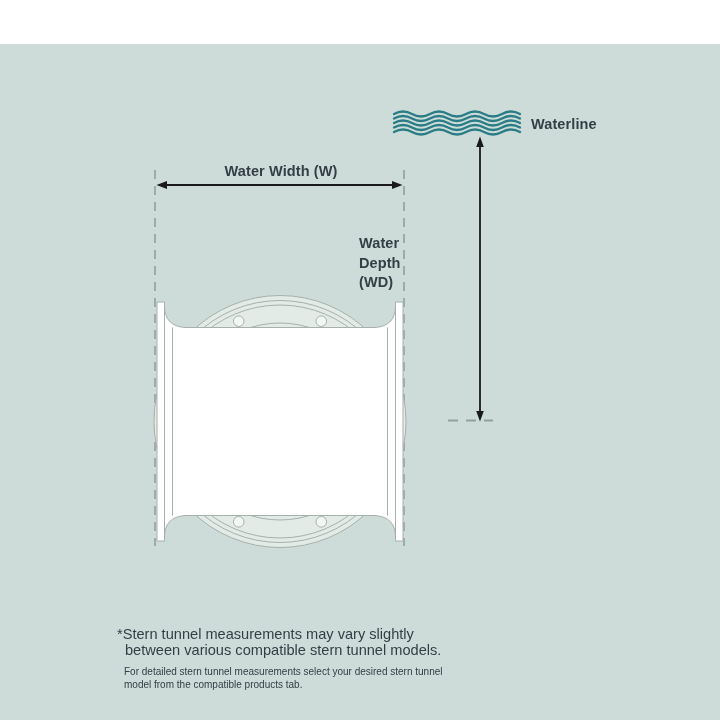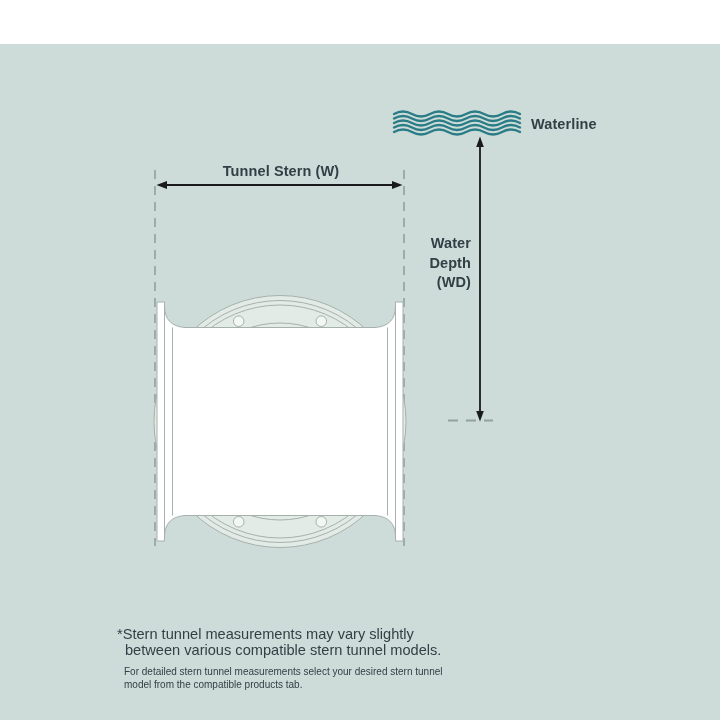--- a/index.html
+++ b/index.html
@@ -7,21 +7,21 @@
     --arrow:#1a1a1a; --wave:#2a7d86; --text:#333e46; --white:#ffffff; --hole:#f2f7f3;
   }
   *{margin:0;padding:0;box-sizing:border-box;}
   body{font-family:"Liberation Sans", sans-serif;}
   .stage{position:relative;width:720px;height:720px;background:var(--bg);overflow:hidden;margin-top:44px;}
   .stage svg{position:absolute;left:0;top:0;}
   .label{position:absolute;color:var(--text);white-space:pre-line;}
   .lbl-dim{font-size:14.5px;font-weight:600;letter-spacing:0.1px;}
   .waterline-label{left:531px;top:72px;}
   .tunnel-width-label{left:156px;top:119px;width:250px;text-align:center;}
-  .water-depth-label{left:359px;top:190px;width:112px;text-align:right;line-height:19.5px;}
+  .water-depth-label{left:359px;top:190px;width:112px;text-align:left;line-height:19.5px;}
   .footnote-main{left:125px;top:583px;width:420px;font-size:14.6px;line-height:15.8px;
     font-weight:500;text-indent:-8px;}
   .footnote-sub{left:124px;top:621px;width:400px;font-size:10px;line-height:13.3px;font-weight:500;}
   
   .dashline{stroke:var(--dash);stroke-width:1.6;stroke-dasharray:9 7;fill:none;}
   .centerdash{stroke:var(--dash);stroke-width:1.8;stroke-dasharray:10 8;fill:none;}
   .disc{fill:var(--disc);stroke:var(--line);stroke-width:1;}
   .ring{fill:none;stroke:var(--line);stroke-width:1;}
   .hole{fill:var(--hole);stroke:var(--line);stroke-width:1;}
   .tube{fill:var(--white);stroke:var(--line);stroke-width:1;stroke-linejoin:round;}
@@ -83,21 +83,21 @@
       <path class="wave" d="M394,70 q9,-5 18,0 t18,0 t18,0 t18,0 t18,0 t18,0 t18,0"></path>
       <path class="wave" d="M394,74.5 q9,-5 18,0 t18,0 t18,0 t18,0 t18,0 t18,0 t18,0"></path>
       <path class="wave" d="M394,79 q9,-5 18,0 t18,0 t18,0 t18,0 t18,0 t18,0 t18,0"></path>
       <path class="wave" d="M394,83.5 q9,-5 18,0 t18,0 t18,0 t18,0 t18,0 t18,0 t18,0"></path>
       <path class="wave" d="M394,88 q9,-5 18,0 t18,0 t18,0 t18,0 t18,0 t18,0 t18,0"></path>
     </g>
   </svg>
 
   <div class="label lbl-dim waterline-label">Waterline</div>
 
-  <div class="label lbl-dim tunnel-width-label">Tunnel Stern (W)</div>
+  <div class="label lbl-dim tunnel-width-label">Water Width (W)</div>
 
   <div class="label lbl-dim water-depth-label">Water
 Depth
 (WD)</div>
 
   <div class="label footnote-main">*Stern tunnel measurements may vary slightly
 between various compatible stern tunnel models.</div>
 
   <div class="label footnote-sub">For detailed stern tunnel measurements select your desired stern tunnel
 model from the compatible products tab.</div>

